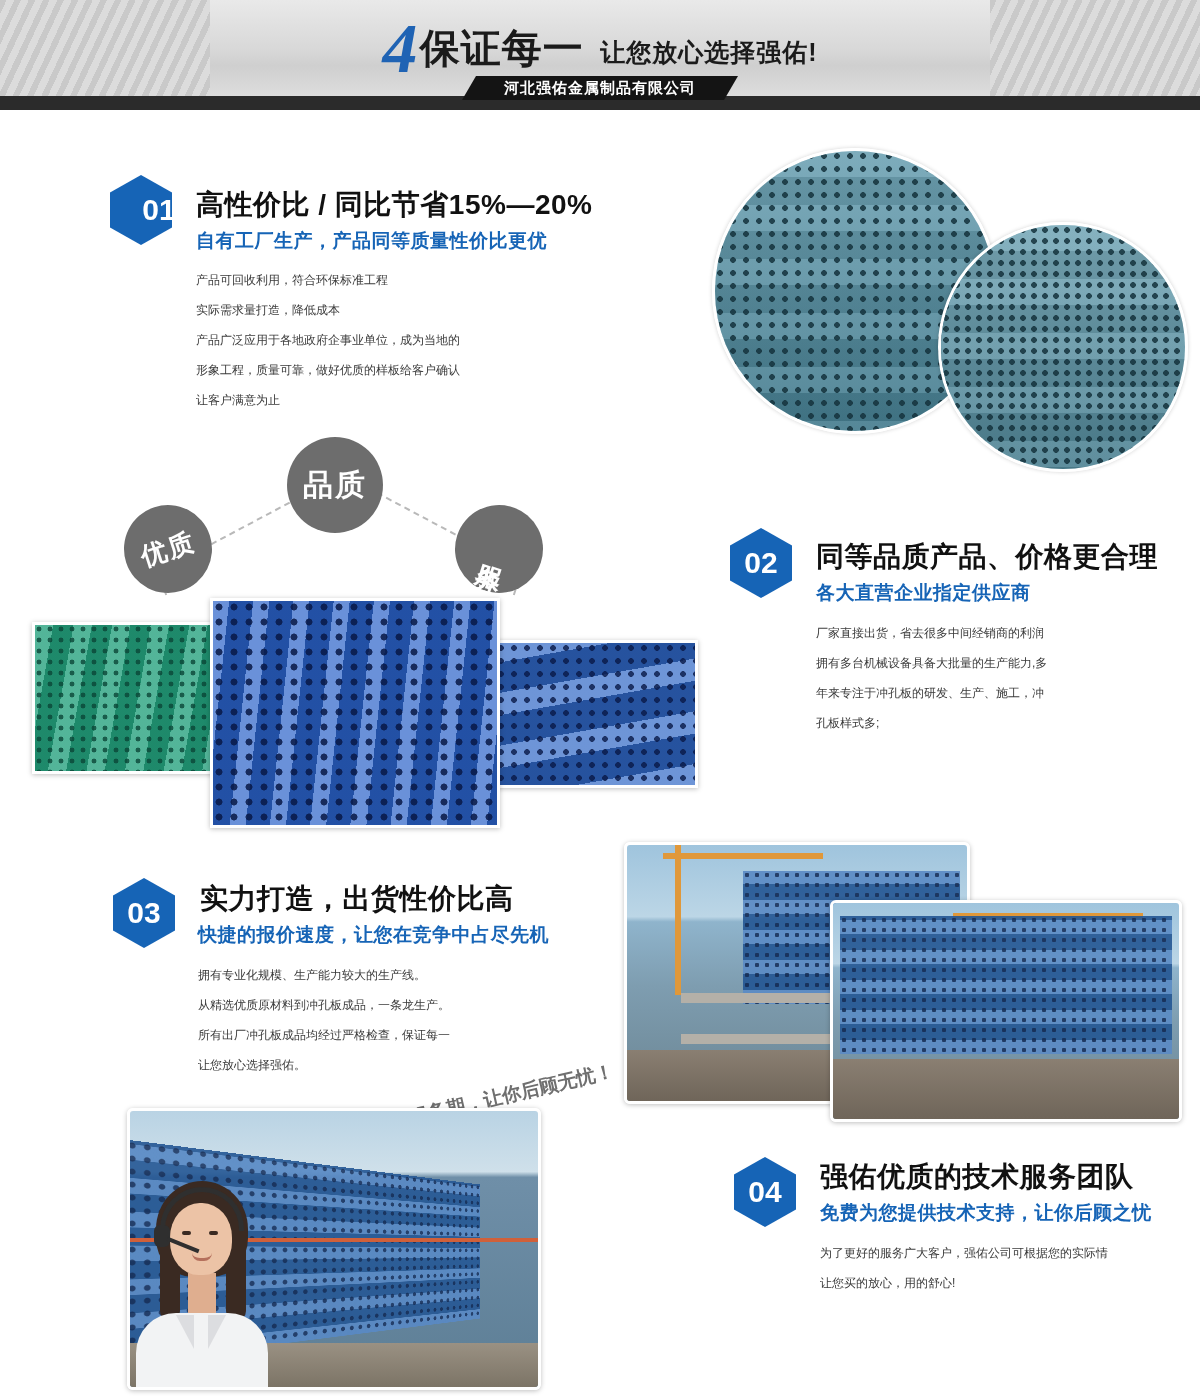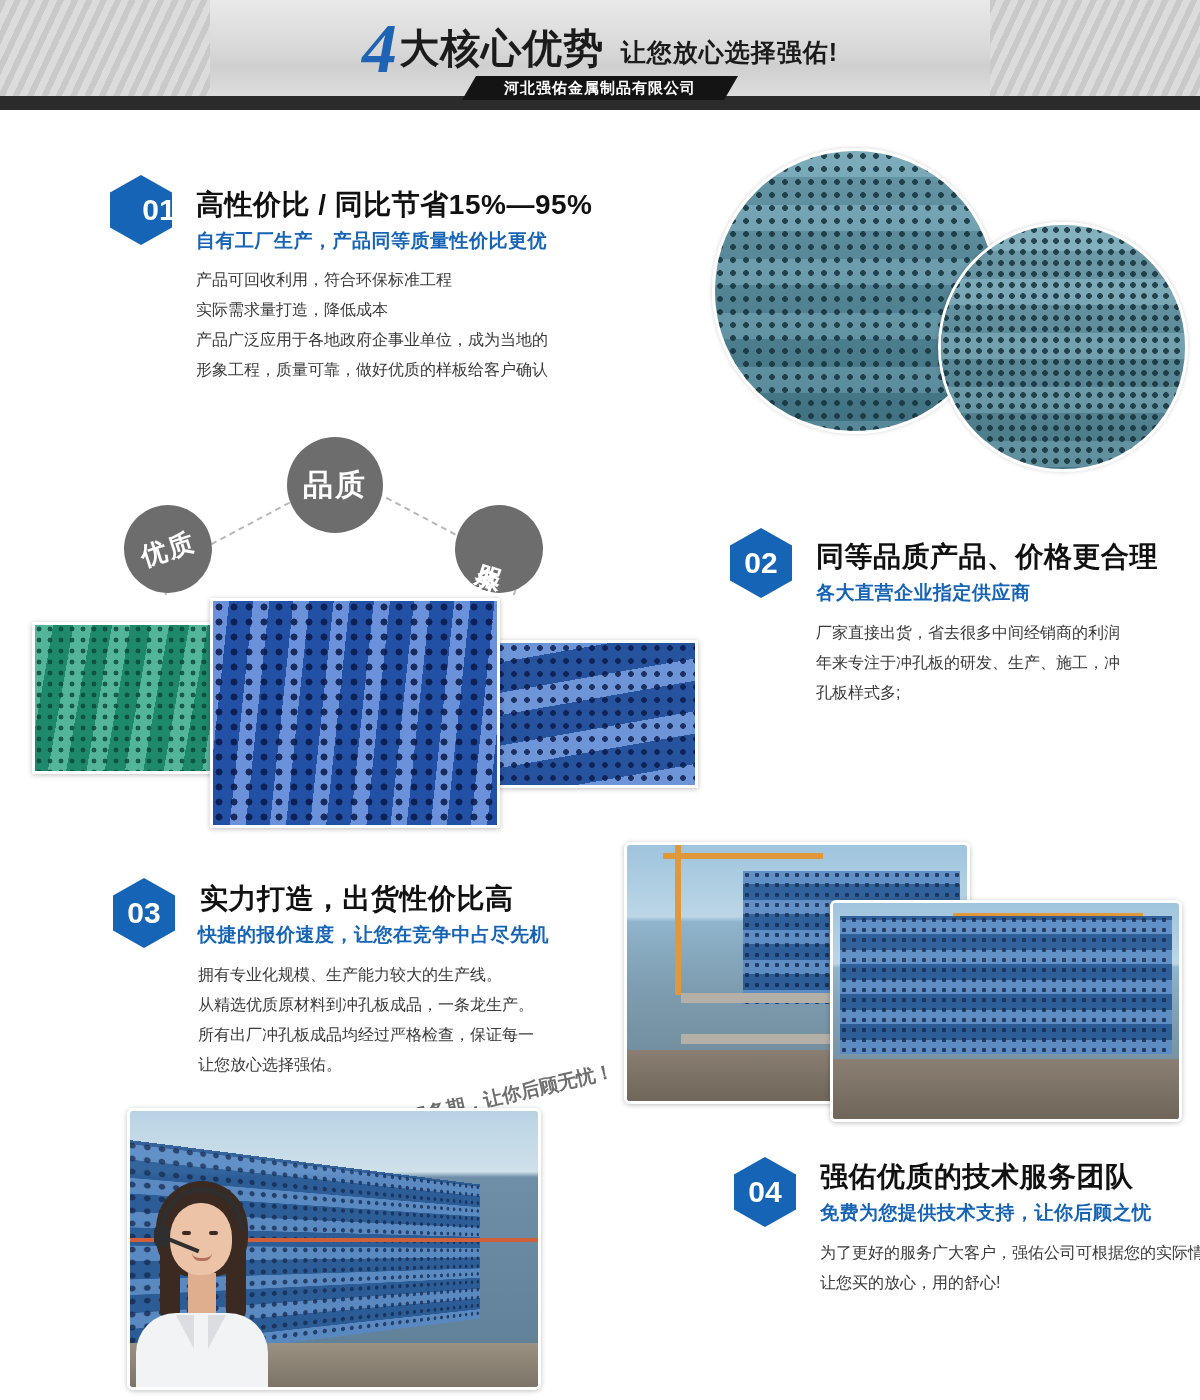--- a/index.html
+++ b/index.html
@@ -71,21 +71,21 @@
     font-size: 28px; font-weight: bold; color: #111; letter-spacing: 0.5px;
     white-space: nowrap;
   }
   .h2-title {
     position: absolute;
     font-size: 19px; font-weight: bold; color: #1664b6; letter-spacing: 0.5px;
     white-space: nowrap;
   }
   .body-text {
     position: absolute;
-    font-size: 16px; color: #3a3a3a; line-height: 30px;
+    font-size: 12px; color: #3a3a3a; line-height: 30px;
   }
   .body-text div { white-space: nowrap; }
 
   
   .circle-a, .circle-b {
     position: absolute; border-radius: 50%; overflow: hidden;
     border: 3px solid #ffffff;
     box-shadow: 0 0 4px rgba(0,0,0,0.18);
   }
   .perf-teal {
@@ -252,35 +252,36 @@
   }
 </style>
 </head>
 <body>
 
 <div class="header">
   <div class="stripe-left"></div>
   <div class="stripe-right"></div>
   <div class="title-row">
     <span class="big4">4</span>
-    <span class="h-main">大核心优势</span>
+    <span class="h-main">保证每一</span>
     <span class="h-sub">让您放心选择强佑!</span>
   </div>
   <div class="black-bar"></div>
   <div class="company-ribbon">河北强佑金属制品有限公司</div>
 </div>
 
 <div class="hexnum" style="left:110px; top:175px;padding-left:36px;">01</div>
-<div class="h1-title" style="left:196px; top:186px;">高性价比 / 同比节省15%—95%</div>
+<div class="h1-title" style="left:196px; top:186px;">高性价比 / 同比节省15%—20%</div>
 <div class="h2-title" style="left:196px; top:228px;">自有工厂生产，产品同等质量性价比更优</div>
 <div class="body-text" style="left:196px; top:265px; width:420px;">
   <div>产品可回收利用，符合环保标准工程</div>
   <div>实际需求量打造，降低成本</div>
   <div>产品广泛应用于各地政府企事业单位，成为当地的</div>
   <div>形象工程，质量可靠，做好优质的样板给客户确认</div>
+  <div>让客户满意为止</div>
 </div>
 
 <div class="circle-a" style="left:712px; top:148px; width:286px; height:286px;">
   <div class="perf-teal"></div>
 </div>
 <div class="circle-b" style="left:938px; top:222px; width:250px; height:250px;">
   <div class="perf-teal b"></div>
 </div>
 
 <div class="dash" style="left:195px; top:520px; width:120px; transform:rotate(-28deg);"></div>
@@ -306,20 +307,21 @@
 </div>
 <div class="photo" style="left:210px; top:598px; width:290px; height:230px;">
   <div class="perf-blue"></div>
 </div>
 
 <div class="hexnum" style="left:730px; top:528px;">02</div>
 <div class="h1-title" style="left:816px; top:538px;">同等品质产品、价格更合理</div>
 <div class="h2-title" style="left:816px; top:580px;">各大直营企业指定供应商</div>
 <div class="body-text" style="left:816px; top:618px; width:360px;">
   <div>厂家直接出货，省去很多中间经销商的利润</div>
+  <div>拥有多台机械设备具备大批量的生产能力,多</div>
   <div>年来专注于冲孔板的研发、生产、施工，冲</div>
   <div>孔板样式多;</div>
 </div>
 
 <div class="hexnum" style="left:113px; top:878px;">03</div>
 <div class="h1-title" style="left:200px; top:880px;">实力打造，出货性价比高</div>
 <div class="h2-title" style="left:198px; top:922px;">快捷的报价速度，让您在竞争中占尽先机</div>
 <div class="body-text" style="left:198px; top:960px; width:400px;">
   <div>拥有专业化规模、生产能力较大的生产线。</div>
   <div>从精选优质原材料到冲孔板成品，一条龙生产。</div>

